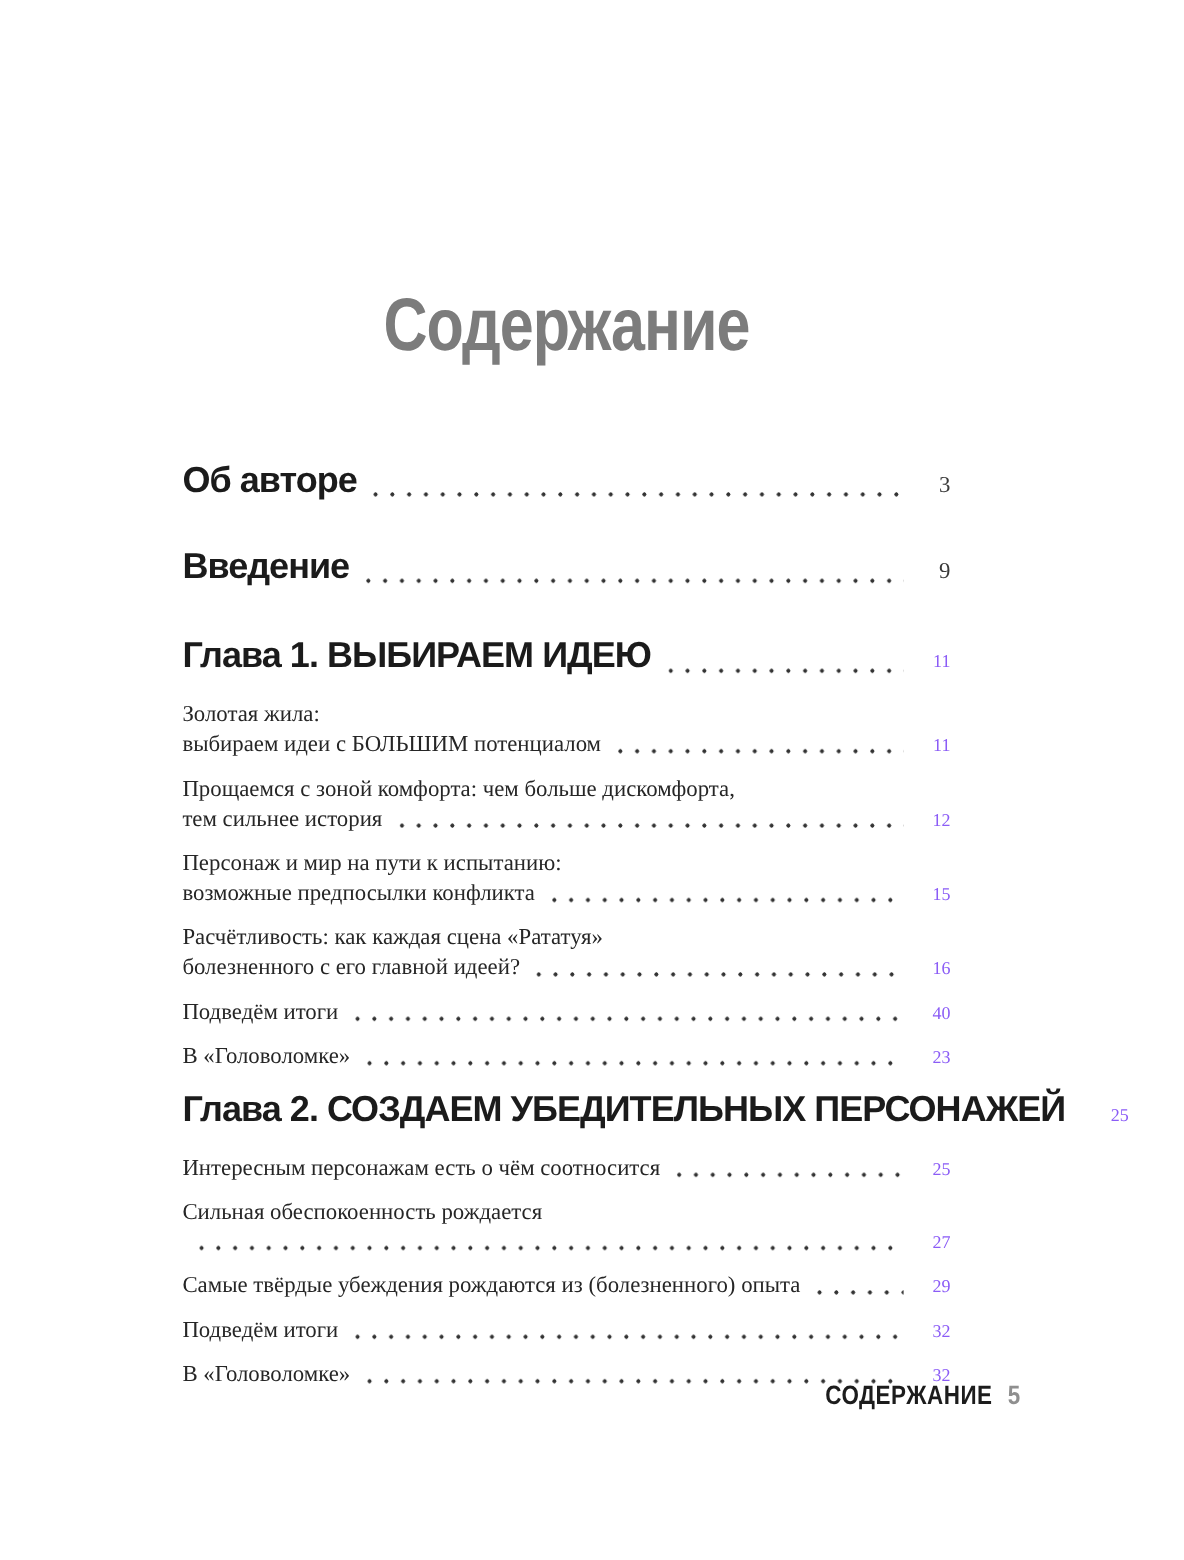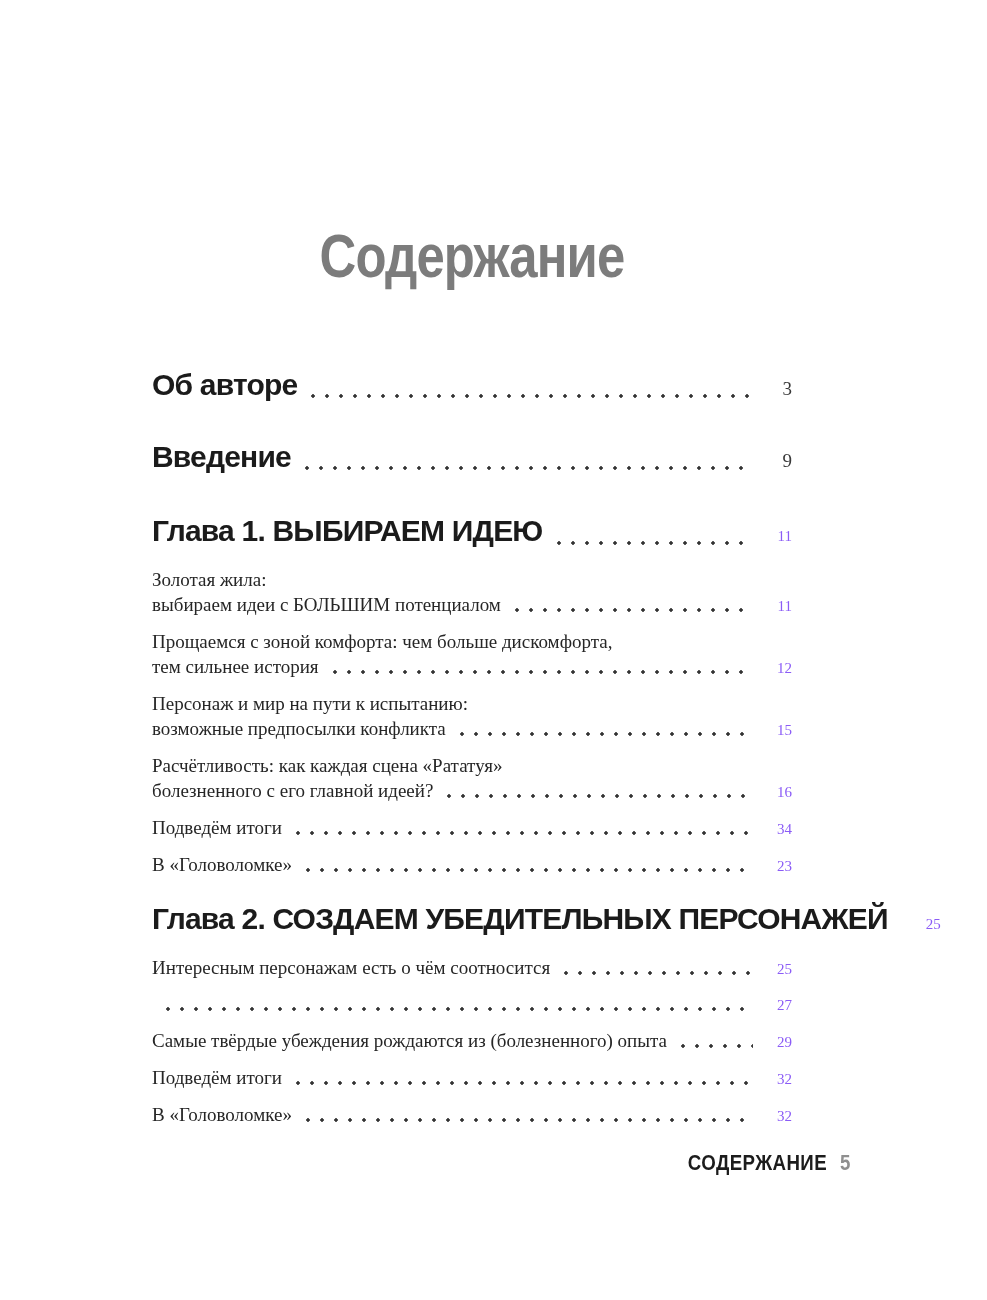--- a/index.html
+++ b/index.html
@@ -6,21 +6,21 @@
     margin: 0;
     padding: 0;
     background: #ffffff;
   }
   .page {
     position: relative;
     width: 987px;
     height: 1300px;
     background: #ffffff;
     box-sizing: border-box;
-    padding: 0 195px 0 152px;
+    padding: 16px 195px 0 152px;
     overflow: hidden;
     font-family: "Liberation Serif", serif;
   }
   .title {
     margin: 224px 0 0 0;
     text-align: center;
     font-family: "Liberation Sans", sans-serif;
     font-weight: bold;
     font-size: 62px;
     line-height: 64px;
@@ -28,21 +28,21 @@
     color: #7c7c7c;
     transform: scaleX(0.82);
     transform-origin: 50% 50%;
   }
   .toc {
     margin-top: 82px;
   }
   .entry + .entry { margin-top: 12px; }
   .entry.h1 + .entry.h1 { margin-top: 38px; }
   .entry.h1 + .entry.chapter { margin-top: 40px; }
-  .entry.sub + .entry.chapter { margin-top: 26px; }
+  .entry.sub + .entry.chapter { margin-top: 16px; }
   .entry.chapter + .entry.sub { margin-top: 17px; }
 
   .entry .line { line-height: 24px; }
   .entry.h1 .line, .entry.chapter .line { line-height: 30px; }
 
   .entry.h1 .label, .entry.chapter .label {
     font-family: "Liberation Sans", sans-serif;
     font-weight: bold;
     font-size: 30px;
     letter-spacing: -0.8px;
@@ -157,21 +157,21 @@
         <div class="line last">
           <span class="label">болезненного с его главной идеей?</span>
           <span class="leader"></span>
           <span class="pnum">16</span>
         </div>
       </div>
       <div class="entry sub">
         <div class="line last">
           <span class="label">Подведём итоги</span>
           <span class="leader"></span>
-          <span class="pnum">34</span>
+          <span class="pnum">40</span>
         </div>
       </div>
       <div class="entry sub">
         <div class="line last">
           <span class="label">В «Головоломке»</span>
           <span class="leader"></span>
           <span class="pnum">23</span>
         </div>
       </div>
       <div class="entry chapter">
@@ -182,20 +182,21 @@
         </div>
       </div>
       <div class="entry sub">
         <div class="line last">
           <span class="label">Интересным персонажам есть о чём соотносится</span>
           <span class="leader"></span>
           <span class="pnum">25</span>
         </div>
       </div>
       <div class="entry sub">
+        <div class="line"><span class="label">Сильная обеспокоенность рождается</span></div>
         <div class="line last">
           <span class="leader"></span>
           <span class="pnum">27</span>
         </div>
       </div>
       <div class="entry sub">
         <div class="line last">
           <span class="label">Самые твёрдые убеждения рождаются из (болезненного) опыта</span>
           <span class="leader"></span>
           <span class="pnum">29</span>

